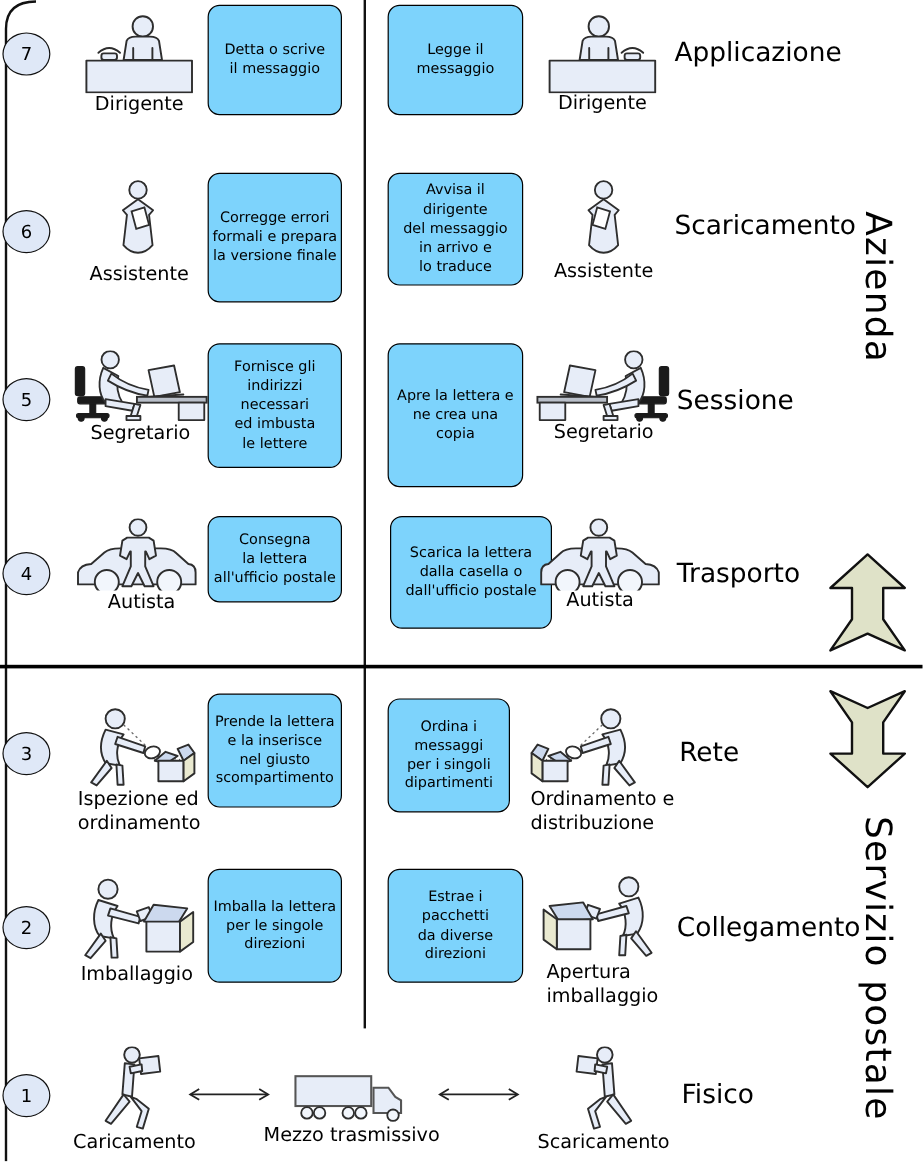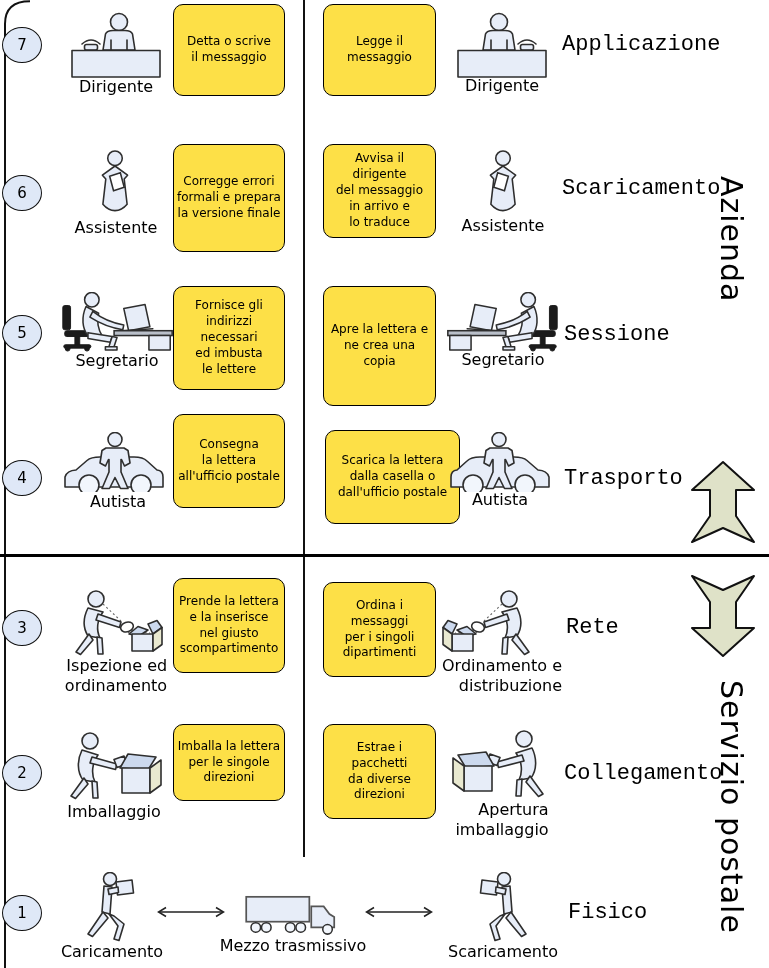--- a/index.html
+++ b/index.html
@@ -2,34 +2,34 @@
 <html><head>
 <meta charset="utf-8">
 <style>
   html,body{margin:0;padding:0;background:#fff;}
   .stage{
     position:relative;width:769px;height:968px;background:#fff;overflow:hidden;
     font-family:"DejaVu Sans","Liberation Sans",sans-serif;color:#000;
   }
   .abs{position:absolute;}
   .box{
-    position:absolute;border:1.5px solid #000;border-radius:10px;background:#fde047;
+    position:absolute;border:1.5px solid #000;border-radius:10px;background:#7dd3fc;
     display:flex;align-items:center;justify-content:center;text-align:center;
     font-size:12px;line-height:1.32;white-space:pre-line;padding:3px;box-sizing:border-box;
   }
   .circle{
     position:absolute;width:40px;height:36px;border:1.6px solid #111;border-radius:50%;
     background:#dfe8f7;display:flex;align-items:center;justify-content:center;
     font-size:15px;box-sizing:border-box;
   }
   .actor{
-    position:absolute;text-align:right;font-size:16px;line-height:1.25;
+    position:absolute;text-align:left;font-size:16px;line-height:1.25;
     white-space:pre-line;transform:translateX(-50%);
   }
-  .layer{position:absolute;font-size:22px;font-family:Liberation Mono, monospace;}
+  .layer{position:absolute;font-size:22px;}
   .rot{
     position:absolute;writing-mode:vertical-rl;font-size:30px;letter-spacing:1px;
   }
   .icon{position:absolute;}
   .flip{transform:scaleX(-1);}
   .vflip{transform:scaleY(-1);}
   .vline-center{position:absolute;left:303px;top:0;width:2.4px;height:857px;background:#111;}
   .hline{position:absolute;left:0;top:554px;width:769px;height:3px;background:#000;}
   svg .fig{fill:#e7edf8;stroke:#2e2e2e;stroke-width:1.6;stroke-linejoin:round;}
   svg .dark{fill:#1b1b1b;stroke:#1b1b1b;stroke-width:1;}
@@ -209,21 +209,21 @@
   <div class="actor" style="left:503px;top:350px">Segretario</div>
   <div class="layer" style="left:564px;top:322px">Sessione</div>
 
   <div class="circle" style="left:2px;top:460px">
       <span>4</span>
     </div>
   <svg class="icon" style="left:62px;top:432px" width="104" height="60" viewBox="0 0 104 60">
       <use href="#g-autista"></use>
     </svg>
   <div class="actor" style="left:118px;top:492px">Autista</div>
-  <div class="box" style="left:173px;top:414px;width:112px;height:94px">Consegna
+  <div class="box" style="left:173px;top:430px;width:112px;height:72px">Consegna
 la lettera
 all'ufficio postale</div>
   <div class="box" style="left:325px;top:430px;width:135px;height:94px">Scarica la lettera
 dalla casella o
 dall'ufficio postale</div>
   <svg class="icon flip" style="left:448px;top:432px" width="104" height="60" viewBox="0 0 104 60">
       <use href="#g-autista"></use>
     </svg>
   <div class="actor" style="left:500px;top:490px">Autista</div>
   <div class="layer" style="left:564px;top:466px">Trasporto</div>
@@ -233,38 +233,38 @@
     </div>
   <svg class="icon" style="left:65px;top:590px" width="100" height="66" viewBox="0 0 100 66">
       <use href="#g-ispezione"></use>
     </svg>
   <div class="actor" style="left:116px;top:656px">Ispezione ed
 ordinamento</div>
   <div class="box" style="left:173px;top:578px;width:112px;height:95px">Prende la lettera
 e la inserisce
 nel giusto
 scompartimento</div>
-  <div class="box" style="left:323px;top:582px;width:113px;height:95px">Ordina i messaggi
+  <div class="box" style="left:323px;top:582px;width:102px;height:95px">Ordina i messaggi
 per i singoli
 dipartimenti</div>
   <svg class="icon flip" style="left:440px;top:590px" width="100" height="66" viewBox="0 0 100 66">
       <use href="#g-ispezione"></use>
     </svg>
   <div class="actor" style="left:502px;top:656px">Ordinamento e
 distribuzione</div>
   <div class="layer" style="left:566px;top:615px">Rete</div>
 
   <div class="circle" style="left:2px;top:755px">
       <span>2</span>
     </div>
   <svg class="icon" style="left:62px;top:730px" width="104" height="70" viewBox="0 0 104 70">
       <use href="#g-imballaggio"></use>
     </svg>
   <div class="actor" style="left:114px;top:802px">Imballaggio</div>
-  <div class="box" style="left:173px;top:724px;width:112px;height:77px">Imballa la lettera
+  <div class="box" style="left:173px;top:724px;width:112px;height:95px">Imballa la lettera
 per le singole
 direzioni</div>
   <div class="box" style="left:323px;top:724px;width:113px;height:95px">Estrae i pacchetti
 da diverse
 direzioni</div>
   <svg class="icon flip" style="left:448px;top:728px" width="104" height="70" viewBox="0 0 104 70">
       <use href="#g-imballaggio"></use>
     </svg>
   <div class="actor" style="left:502px;top:800px">Apertura
 imballaggio</div>

